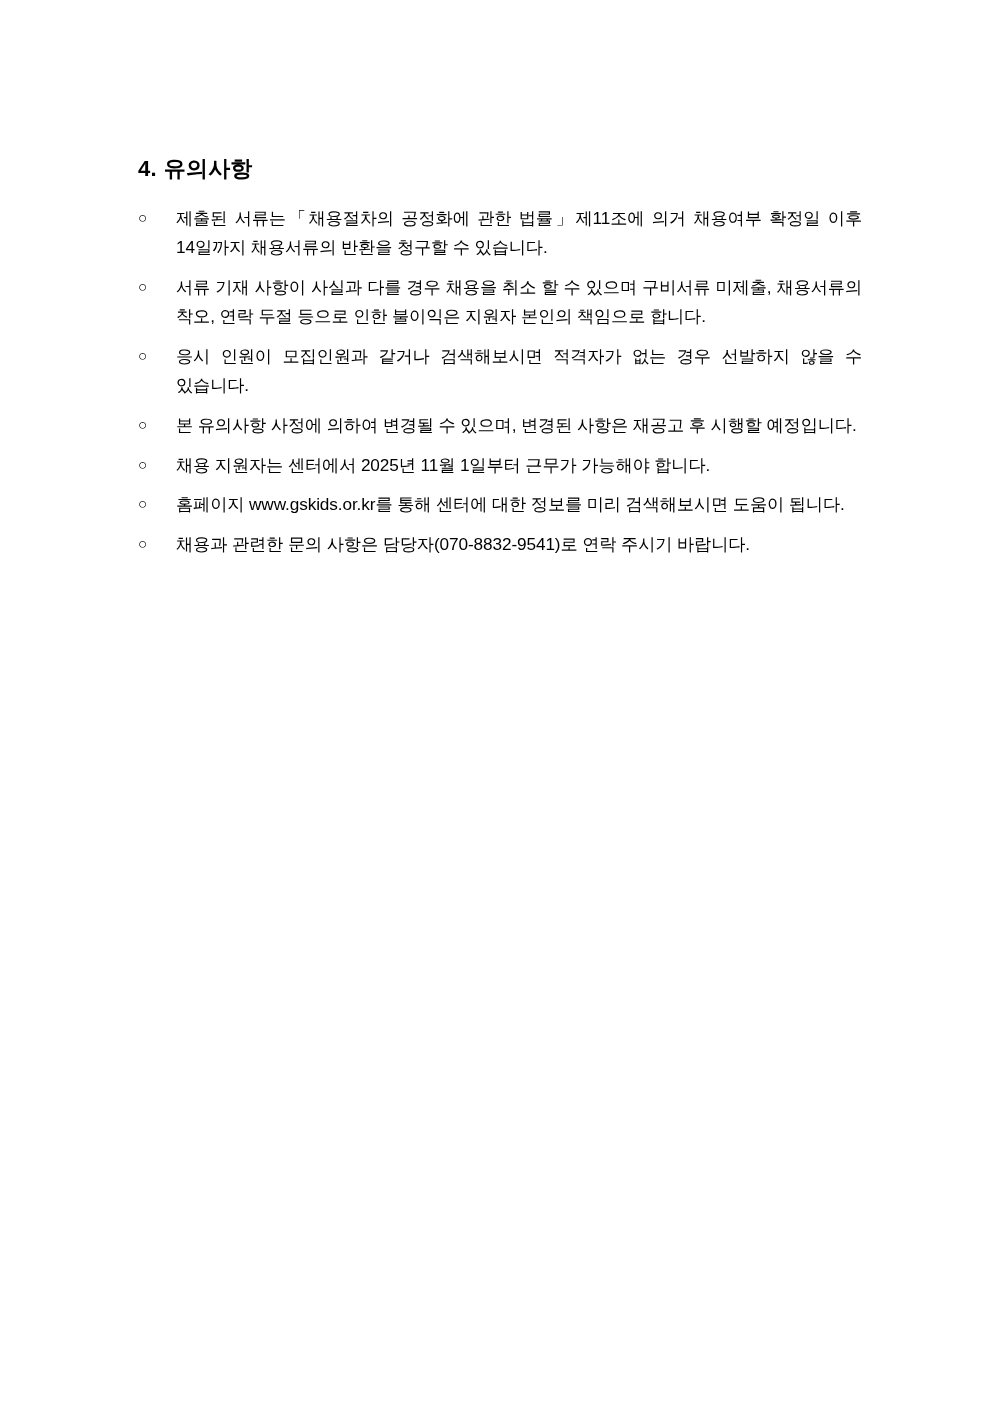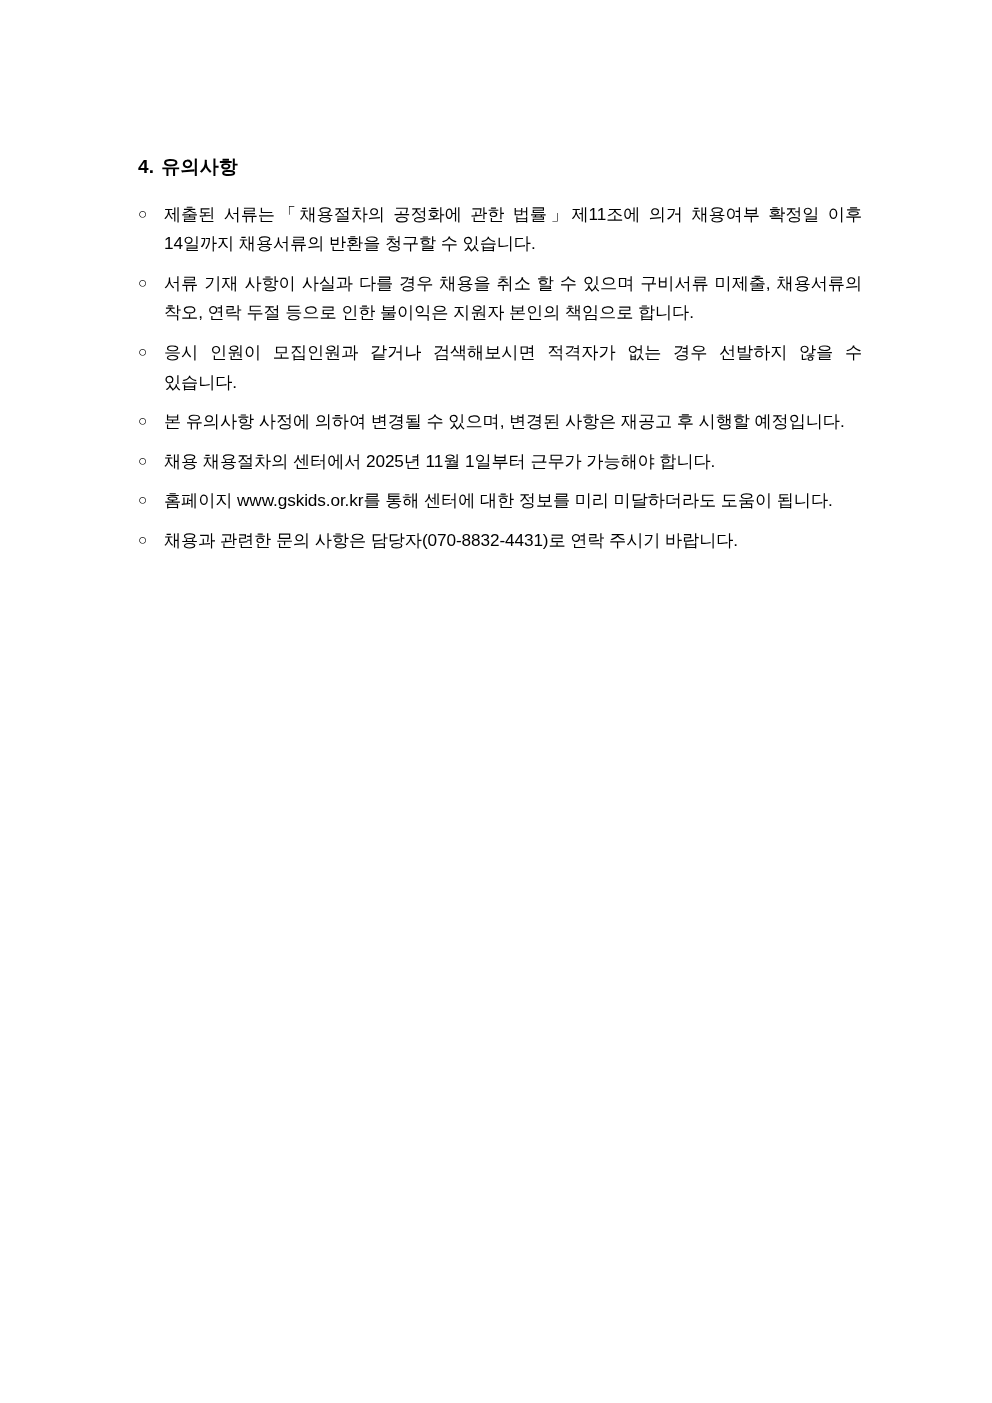--- a/index.html
+++ b/index.html
@@ -19,21 +19,21 @@
   .page {
     position: absolute;
     left: 0;
     top: 0;
     width: 992px;
     height: 1403px;
     box-sizing: border-box;
     padding: 155px 130px 0 138px;
   }
   .section-title {
-    font-size: 19px;
+    font-size: 22px;
     font-weight: bold;
     letter-spacing: 0.2px;
     margin: 0 0 20px 0;
     line-height: 1.3;
   }
   .section-title .num {
     margin-right: 7px;
   }
   .notice-list {
     margin: 0;
@@ -54,20 +54,21 @@
     width: 26px;
     font-size: 15.5px;
     line-height: 1.85;
     color: #000;
   }
   .notice-text {
     flex: 1 1 auto;
     text-align: justify;
     word-break: keep-all;
     letter-spacing: -0.1px;
+    margin-left: 12px;
   }
 </style>
 </head>
 <body>
 
 <div class="page">
 
   <h1 class="section-title">
     <span class="num">4.</span><span>유의사항</span>
   </h1>
@@ -89,28 +90,28 @@
       <span class="notice-text">응시 인원이 모집인원과 같거나 검색해보시면 적격자가 없는 경우 선발하지 않을 수 있습니다.</span>
     </li>
 
     <li class="notice-item">
       <span class="bullet">○</span>
       <span class="notice-text">본 유의사항 사정에 의하여 변경될 수 있으며, 변경된 사항은 재공고 후 시행할 예정입니다.</span>
     </li>
 
     <li class="notice-item">
       <span class="bullet">○</span>
-      <span class="notice-text">채용 채용절차의 센터에서 2025년 11월 1일부터 근무가 가능해야 합니다.</span>
+      <span class="notice-text">채용 지원자는 센터에서 2025년 11월 1일부터 근무가 가능해야 합니다.</span>
     </li>
 
     <li class="notice-item">
       <span class="bullet">○</span>
-      <span class="notice-text">홈페이지 www.gskids.or.kr를 통해 센터에 대한 정보를 미리 미달하더라도 도움이 됩니다.</span>
+      <span class="notice-text">홈페이지 www.gskids.or.kr를 통해 센터에 대한 정보를 미리 검색해보시면 도움이 됩니다.</span>
     </li>
 
     <li class="notice-item">
       <span class="bullet">○</span>
-      <span class="notice-text">채용과 관련한 문의 사항은 담당자(070-8832-4431)로 연락 주시기 바랍니다.</span>
+      <span class="notice-text">채용과 관련한 문의 사항은 담당자(070-8832-9541)로 연락 주시기 바랍니다.</span>
     </li>
 
   </ul>
 
 </div>
 
 </body></html>

